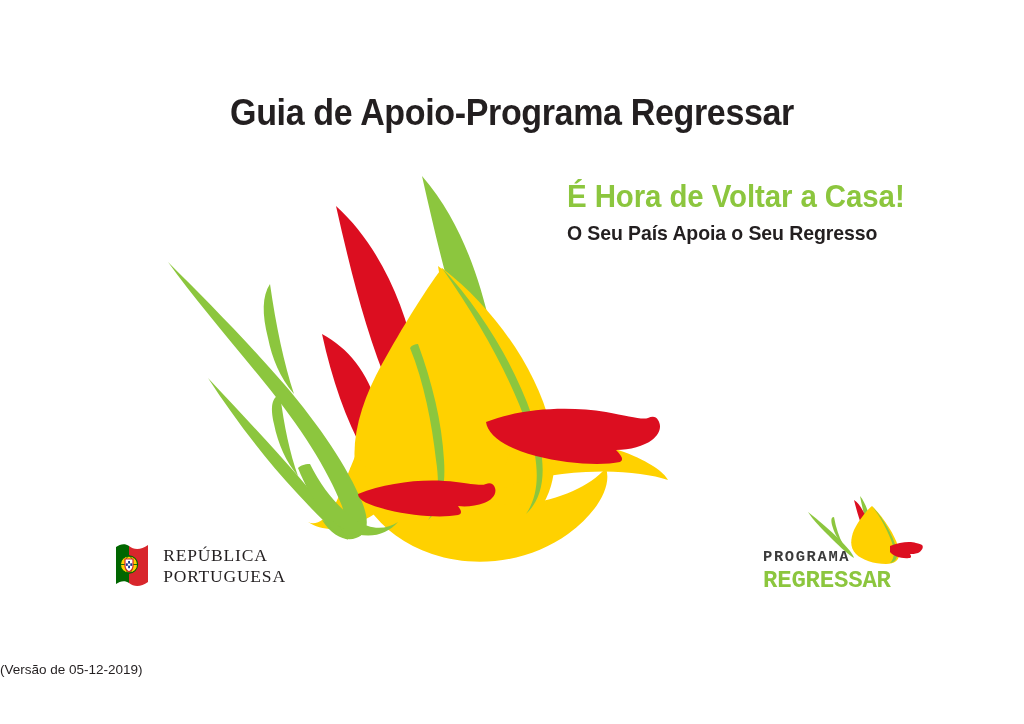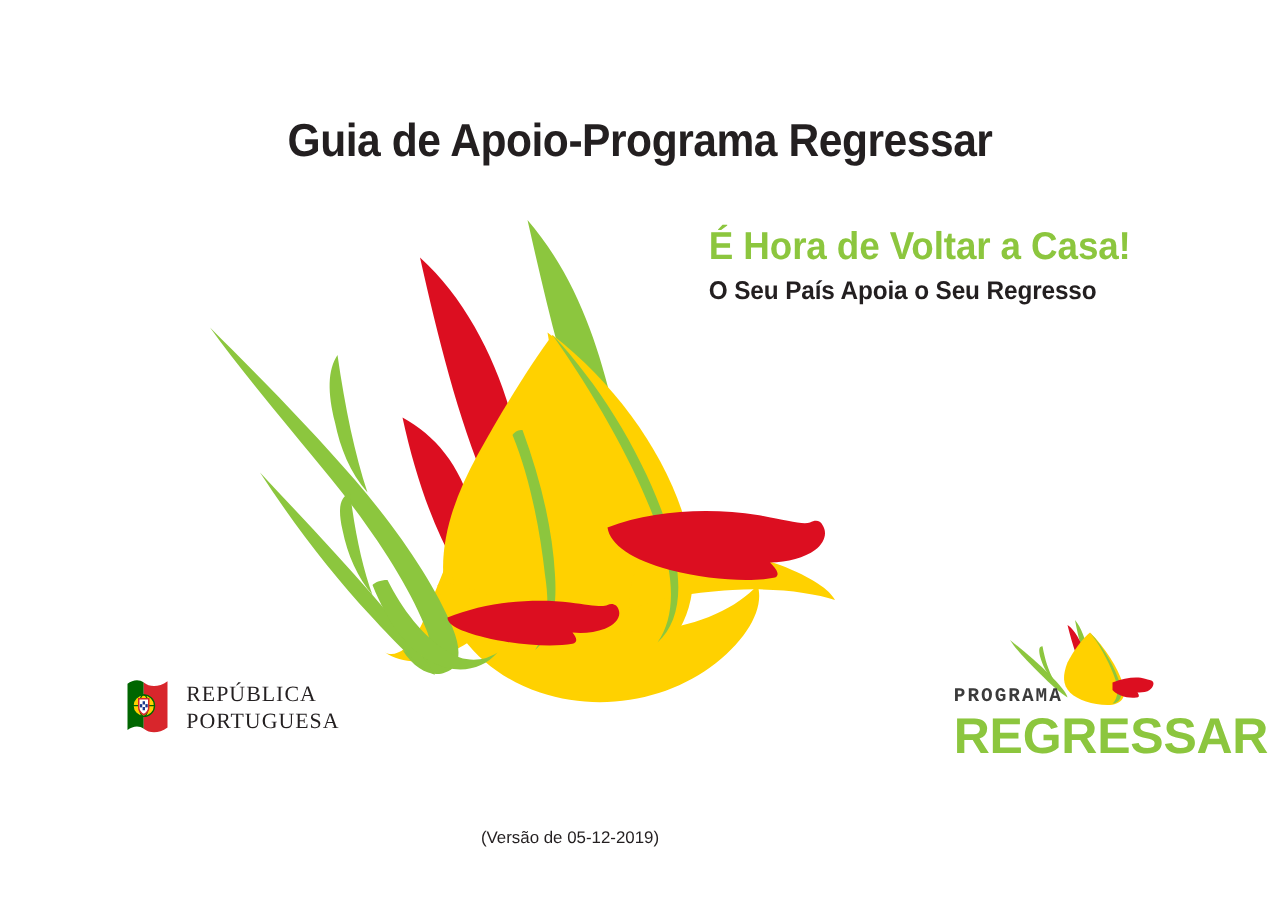--- a/index.html
+++ b/index.html
@@ -83,20 +83,21 @@
   
   #rp-logo {
     position: absolute;
     left: 100px;
     top: 538px;
     width: 200px;
     height: 56px;
     display: flex;
     align-items: center;
     gap: 11px;
+    justify-content: center;
   }
   #rp-flag { width: 38px; height: 50px; flex: 0 0 auto; }
   #rp-flag svg { display:block; width:100%; height:100%; }
   #rp-wordmark {
     font-family: "Liberation Serif", serif;
     font-size: 17.5px;
     font-weight: normal;
     color: #231f20;
     line-height: 1.18;
     letter-spacing: 0.8px;
@@ -127,36 +128,36 @@
   }
   #pr-programa {
     font-family: Liberation Mono, monospace;
     font-size: 15.5px;
     font-weight: bold;
     color: #3b3b3b;
     letter-spacing: 1.6px;
     line-height: 1;
   }
   #pr-regressar {
-    font-family: Liberation Sans, sans-serif;
-    font-size: 40px;
+    font-family: Liberation Mono, monospace;
+    font-size: 24px;
     font-weight: bold;
     color: #8CC63E;
     letter-spacing: -0.2px;
     line-height: 1.05;
     margin-top: 2px;
   }
 
   
   #version-note {
     position: absolute;
     left: 0;
     top: 662px;
     width: 912px;
-    text-align: center;
+    text-align: left;
     font-family: "Liberation Sans", sans-serif;
     font-size: 13.5px;
     font-weight: normal;
     color: #231f20;
   }
 </style>
 </head>
 <body>
 
 <div id="page">

